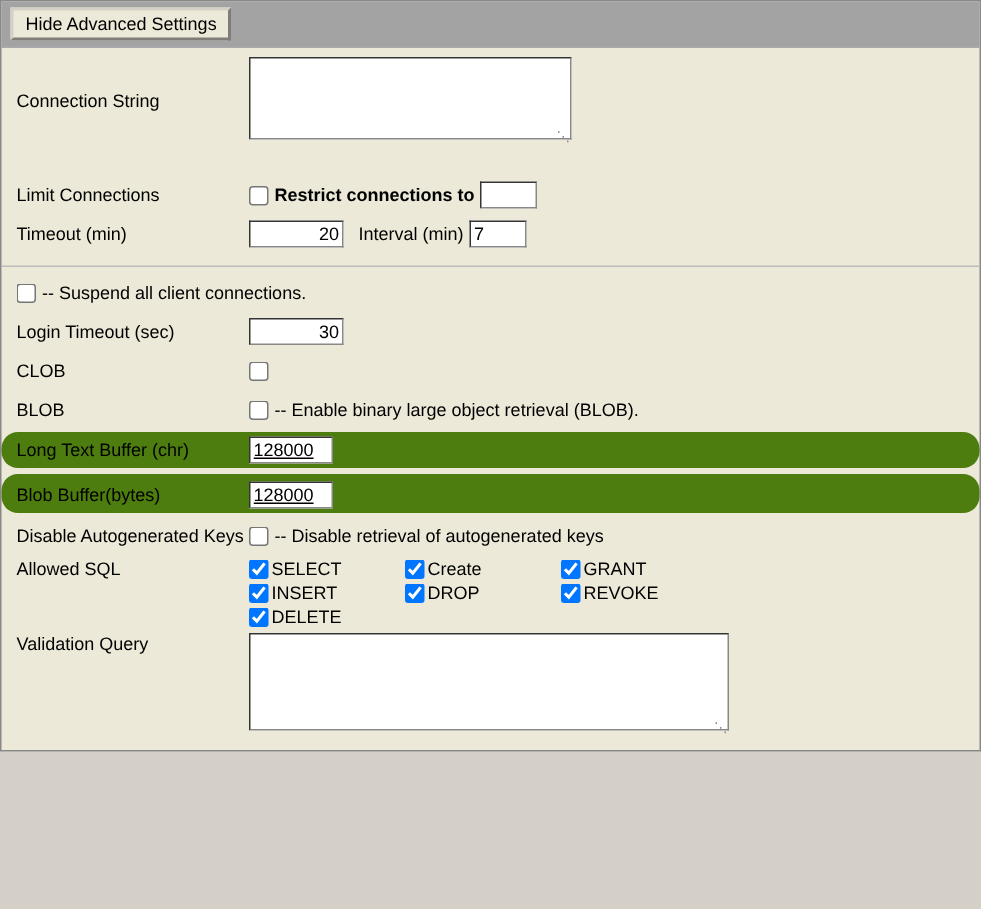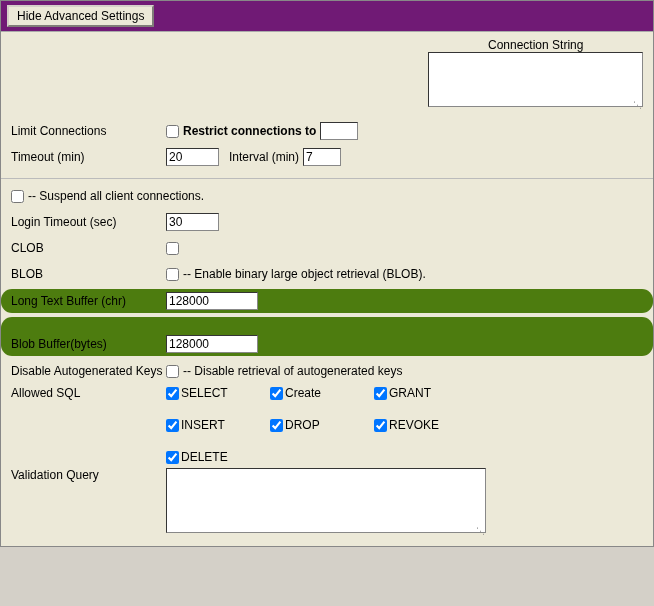--- a/index.html
+++ b/index.html
@@ -11,21 +11,21 @@
       min-height: 606px;
     }
     .main-container {
       width: 654px;
       background: #ece9d8;
       border: 1px solid #888;
       padding: 0;
     }
     .top-bar {
       padding: 4px 6px;
-      background: #701a75;
+      background: #a3a3a3;
       border-bottom: 1px solid #aaa;
     }
     .hide-btn {
       background: #ece9d8;
       border: 2px outset #d4d0c8;
       font-size: 12px;
       padding: 2px 8px;
       cursor: pointer;
     }
     .section {
@@ -59,44 +59,46 @@
     .input-text {
       border: 1px inset #888;
       background: #fff;
       font-size: 12px;
       padding: 1px 2px;
     }
     .input-small {
       width: 38px;
     }
     .input-medium {
-      width: 53px;
+      width: 63px;
+      text-align: right;
     }
     .input-large {
-      width: 92px;
+      width: 56px;
+      text-decoration: underline;
     }
     .checkbox-inline {
       margin-right: 4px;
     }
     .static-text {
       font-size: 12px;
       color: #000;
     }
     .highlighted-row {
       background: #4d7c0f;
       margin-left: -10px;
       margin-right: -10px;
       padding-left: 10px;
       padding-right: 10px;
       border-radius: 11px;
     }
     .allowed-sql-block {
       display: flex;
       flex-direction: column;
-      gap: 18px;
+      gap: 2px;
     }
     .sql-row {
       display: flex;
       align-items: center;
       gap: 4px;
     }
     .sql-item {
       display: flex;
       align-items: center;
       gap: 2px;
@@ -133,21 +135,21 @@
 <body>
 
 <div class="main-container">
 
   <div class="top-bar">
     <button class="hide-btn">Hide Advanced Settings</button>
   </div>
 
   <div class="section">
 
-    <div class="form-row" style="align-items: flex-end; margin-bottom: 10px; flex-direction: column;">
+    <div class="form-row" style="align-items: center; margin-bottom: 23px;">
       <span class="label">Connection String</span>
       <div class="conn-string-wrapper">
         <textarea class="conn-string-area" style=""></textarea>
         <span class="resize-handle">⋱</span>
       </div>
     </div>
 
     <div class="form-row">
       <span class="label">Limit Connections</span>
       <input type="checkbox" class="checkbox-inline" style="">
@@ -185,21 +187,21 @@
       <span class="label">BLOB</span>
       <input type="checkbox" class="checkbox-inline" style="">
       <span class="static-text">-- Enable binary large object retrieval (BLOB).</span>
     </div>
 
     <div class="form-row highlighted-row" style="padding-top: 3px; padding-bottom: 3px;">
       <span class="label">Long Text Buffer (chr)</span>
       <input type="text" class="input-text input-large" value="128000" style="">
     </div>
 
-    <div class="form-row highlighted-row" style="padding-top: 18px; padding-bottom: 3px; margin-bottom: 4px;">
+    <div class="form-row highlighted-row" style="padding-top: 5px; padding-bottom: 3px; margin-bottom: 4px;">
       <span class="label">Blob Buffer(bytes)</span>
       <input type="text" class="input-text input-large" value="128000" style="">
     </div>
 
     <div class="form-row">
       <span class="label">Disable Autogenerated Keys</span>
       <input type="checkbox" class="checkbox-inline" style="">
       <span class="static-text">-- Disable retrieval of autogenerated keys</span>
     </div>
 

